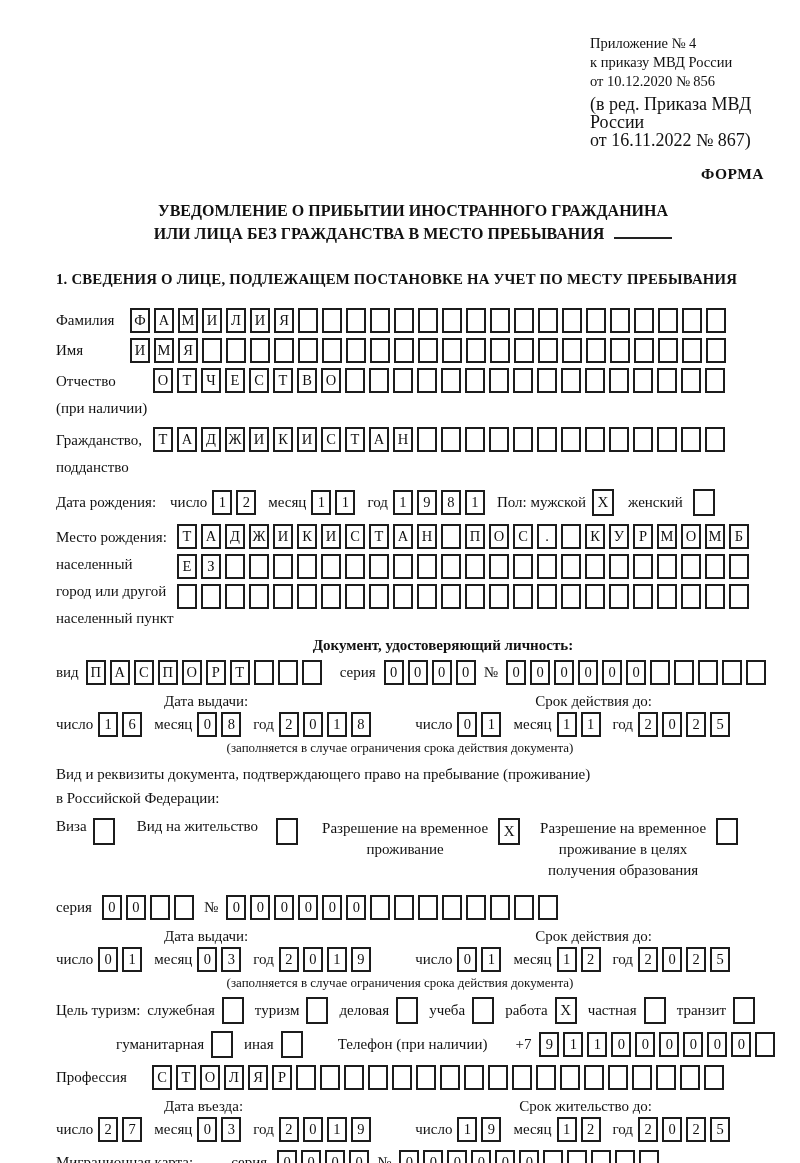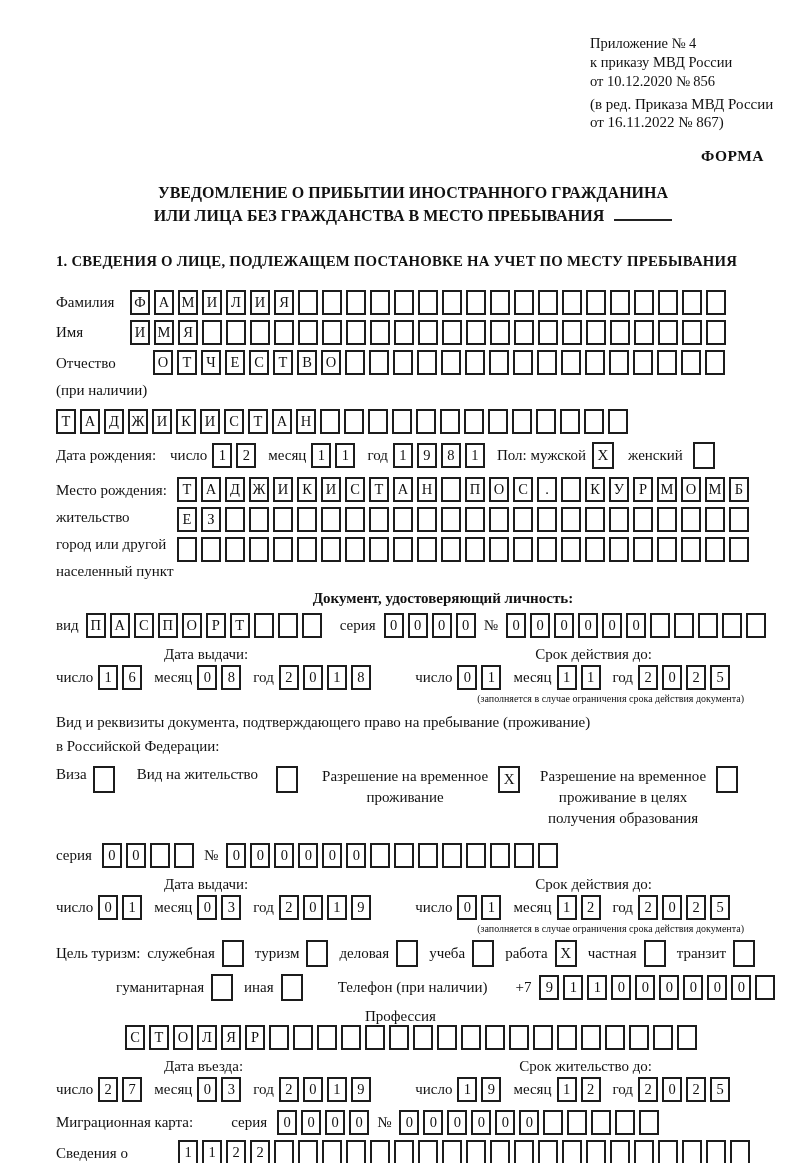--- a/index.html
+++ b/index.html
@@ -6,21 +6,21 @@
   html,body { background:#ffffff; }
   body {
     width:800px; height:1163px; overflow:hidden;
     font-family:"Liberation Serif","DejaVu Serif",serif;
     font-size:15px; color:#111;
   }
   .page { padding:34px 30px 0 56px; }
 
   
   .hdr-block { margin-left:534px; width:210px; line-height:19px; font-size:14.5px; }
-  .hdr-block .edition { font-size:15px; margin-top:4px; line-height:18px; }
+  .hdr-block .edition { font-size:18px; margin-top:4px; line-height:18px; }
   .forma { text-align:right; padding-right:6px; font-weight:bold; margin-top:16px; font-size:15.5px; letter-spacing:0.5px; }
 
   
   .title { text-align:center; font-weight:bold; font-size:16px; margin-top:16px; line-height:23px; }
   .title-underline { display:inline-block; width:58px; border-bottom:2px solid #222; height:14px; margin-left:10px; }
 
   .section-heading { font-weight:bold; font-size:14.8px; margin-top:26px; margin-bottom:20px; letter-spacing:0.2px; }
 
   
   .row { display:flex; align-items:flex-start; margin-bottom:5px; }
@@ -40,21 +40,21 @@
 
   
   .date-heads { display:flex; margin-top:8px; margin-bottom:2px; }
   .date-heads .h1 { margin-left:108px; }
   .date-heads .h2 { margin-left:auto; margin-right:118px; }
   .date-pair { display:flex; align-items:center; margin-bottom:3px; }
   .dgroup { display:flex; align-items:center;text-align:center; }
   .dgroup .lbl { margin-right:5px; }
   .dgroup .cells { margin-right:8px; }
   .dgroup-right { margin-left:auto; margin-right:28px; }
-  .note { text-align:right; font-size:10px; padding-right:26px; margin-bottom:6px; }
+  .note { text-align:center; font-size:13px; padding-right:26px; margin-bottom:6px; }
 
   .centered-bold { text-align:center; font-weight:bold; margin:4px 0 6px 60px; }
 
   
   .visa-line { display:flex; align-items:flex-start; margin-top:8px; margin-bottom:14px; }
   .pair { display:flex; align-items:flex-start; }
   .pair .lbl { margin-right:6px; }
   .multi { text-align:center; line-height:21px; }
 
   .purpose-line { display:flex; align-items:center; margin-bottom:7px; }
@@ -174,20 +174,24 @@
         <span class="cell"></span>
         <span class="cell"></span>
         <span class="cell"></span>
         <span class="cell"></span>
         <span class="cell"></span>
         <span class="cell"></span>
       </span>
   </div>
 
   <div class="row">
+    <span class="lbl-col" style="width:97px;">
+      <div>Гражданство,</div>
+      <div>подданство</div>
+    </span>
     <span class="cells">
         <span class="cell">Т</span>
         <span class="cell">А</span>
         <span class="cell">Д</span>
         <span class="cell">Ж</span>
         <span class="cell">И</span>
         <span class="cell">К</span>
         <span class="cell">И</span>
         <span class="cell">С</span>
         <span class="cell">Т</span>
@@ -232,21 +236,21 @@
     </span>
     <span class="lbl" style="margin-right:6px;">Пол: мужской</span>
     <span class="checkbox">X</span>
     <span class="lbl" style="margin:0 10px 0 14px;">женский</span>
     <span class="checkbox"></span>
   </div>
 
   <div class="row mt8">
     <span class="lbl-col" style="width:121px;">
       <div>Место рождения:</div>
-      <div>жительство</div>
+      <div>населенный</div>
       <div>город или другой</div>
       <div>населенный пункт</div>
     </span>
     <span>
       <div class="cells" style="margin-bottom:5px;">
           <span class="cell">Т</span>
           <span class="cell">А</span>
           <span class="cell">Д</span>
           <span class="cell">Ж</span>
           <span class="cell">И</span>
@@ -546,21 +550,21 @@
         <span class="cell">0</span>
         <span class="cell">0</span>
         <span class="cell">0</span>
         <span class="cell">0</span>
         <span class="cell">0</span>
         <span class="cell">0</span>
         <span class="cell"></span>
       </span>
   </div>
 
-  <div class="row" style="align-items:center;flex-direction:column;">
+  <div class="row" style="align-items:center;">
     <span class="lbl" style="width:96px;">Профессия</span>
     <span class="cells">
         <span class="cell">С</span>
         <span class="cell">Т</span>
         <span class="cell">О</span>
         <span class="cell">Л</span>
         <span class="cell">Я</span>
         <span class="cell">Р</span>
         <span class="cell"></span>
         <span class="cell"></span>

